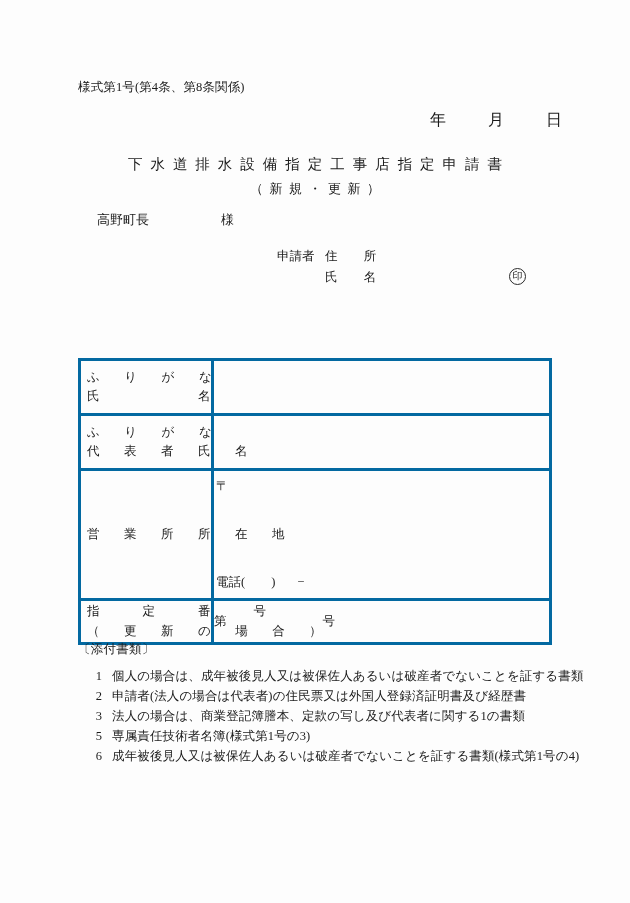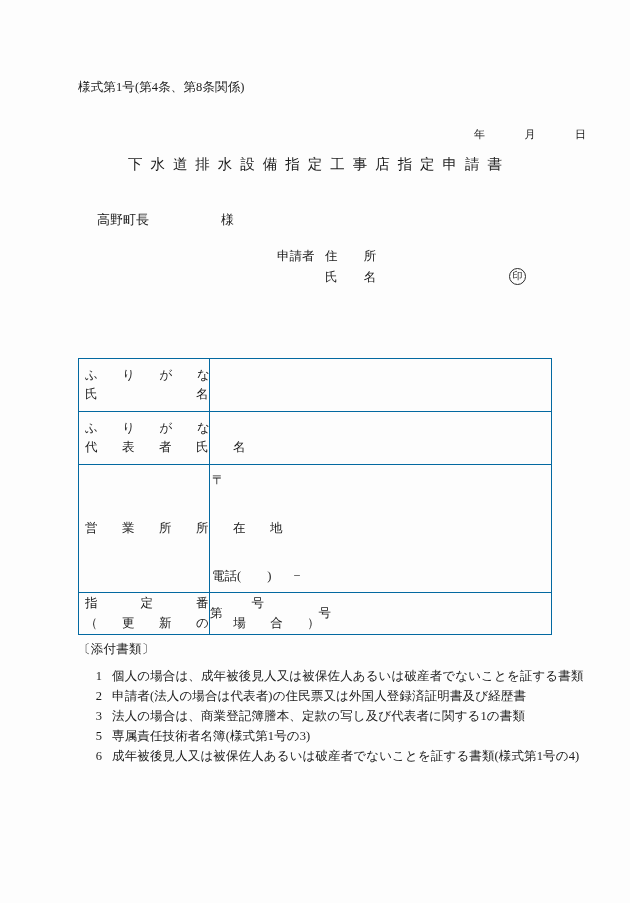--- a/index.html
+++ b/index.html
@@ -29,24 +29,23 @@
   #form-code {
     left: 78px;
     top: 79px;
     font-size: 12.5px;
     letter-spacing: 0.01em;
     white-space: nowrap;
     text-align: center;
   }
   #date-line {
     left: 430px;
-    top: 127px;
-    font-size: 11px;
-    white-space: nowrap;
-    margin-left: 44px;
+    top: 110px;
+    font-size: 16px;
+    white-space: nowrap;
   }
   #date-line span { display: inline-block; }
   #date-line .gap { width: 34px; }
 
   #doc-title {
     left: 0;
     right: 0;
     top: 155px;
     text-align: center;
     font-size: 14.5px;
@@ -121,21 +120,21 @@
 
   
   #main-table {
     left: 78px;
     top: 358px;
     width: 474px;
     border-collapse: collapse;
     table-layout: fixed;
   }
   #main-table td {
-    border: 1px solid #0369a1;
+    border: 3px solid #0369a1;
     font-size: 12.5px;
     vertical-align: middle;
     padding: 0;
   }
   td.label-cell {
     width: 130px;
     text-align: center;
     line-height: 1.55;
   }
   td.label-cell .lbl {
@@ -213,20 +212,21 @@
 
   <div class="abs" id="date-line">
     <span>年</span>
     <span class="gap"></span>
     <span>月</span>
     <span class="gap"></span>
     <span>日</span>
   </div>
 
   <div class="abs" id="doc-title">下水道排水設備指定工事店指定申請書</div>
+  <div class="abs" id="doc-subtitle">（新規・更新）</div>
 
   <div class="abs" id="addressee">
     <span>高野町長</span><span class="honorific">様</span>
   </div>
 
   <div class="abs" id="applicant-block">
     <div class="app-row">
       <span class="lead">申請者</span><span class="field">住　所</span>
     </div>
     <div class="app-row">

